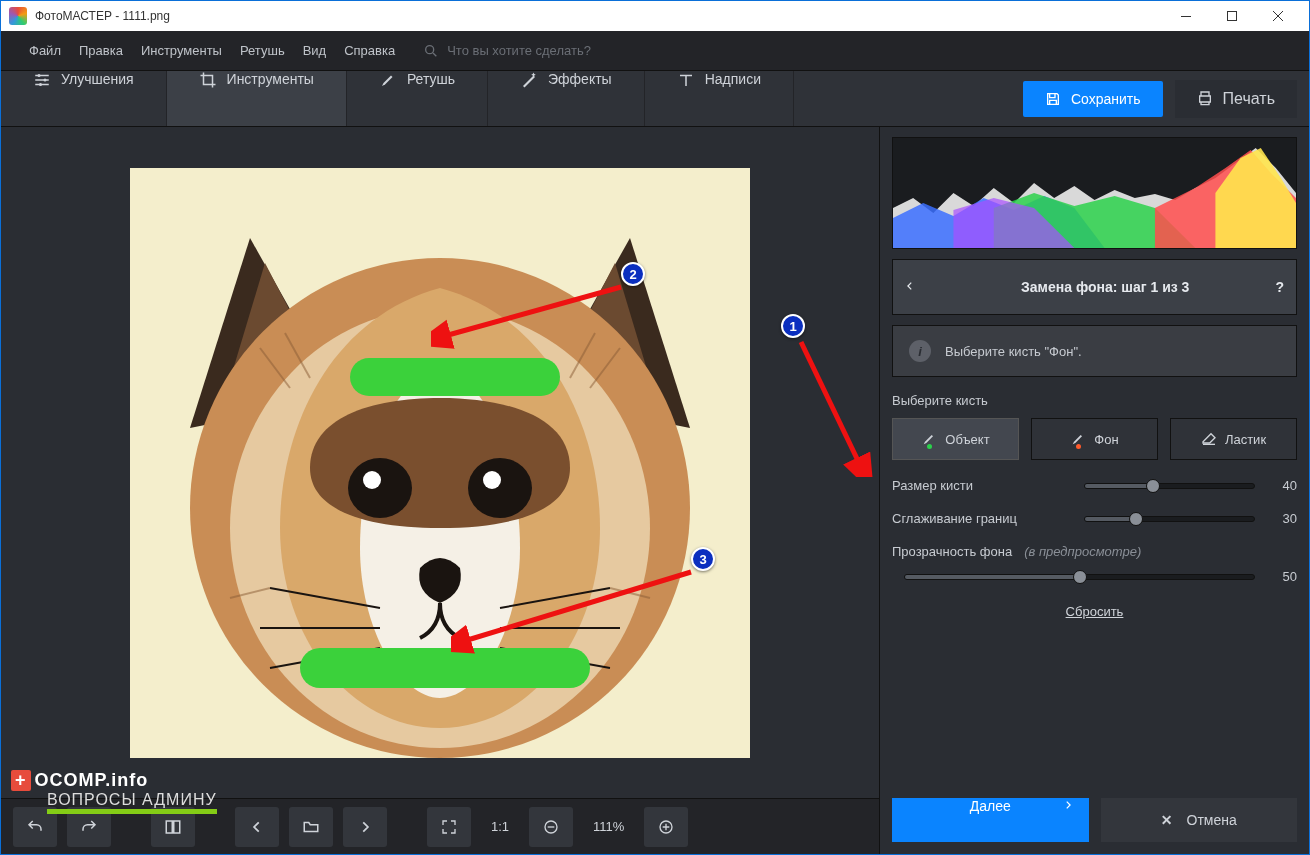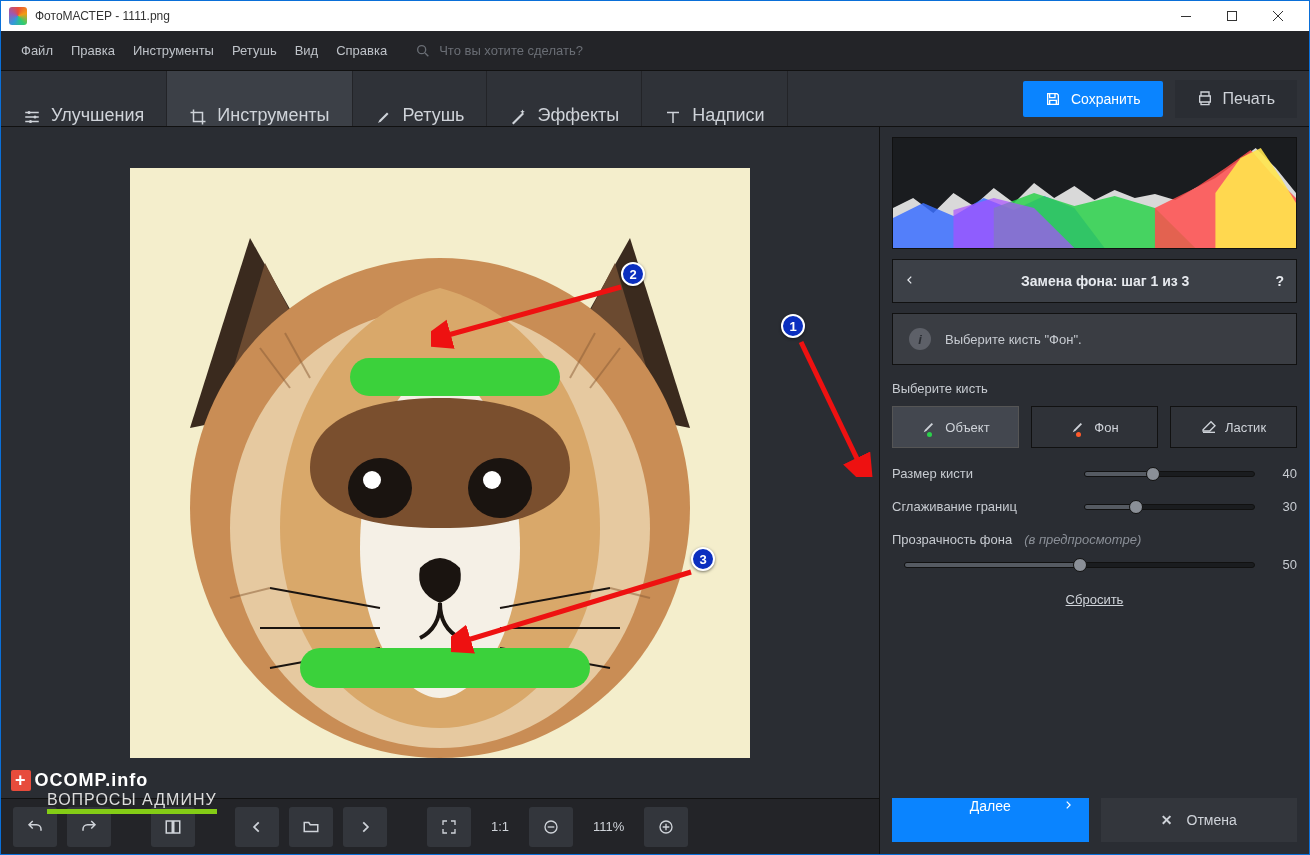--- a/index.html
+++ b/index.html
@@ -2,43 +2,43 @@
 <html><head>
 <meta charset="utf-8">
 <style>
 * { box-sizing: border-box; margin: 0; padding: 0; font-family: "Segoe UI", Arial, sans-serif; }
 body { background: #fff; width: 1310px; height: 855px; overflow: hidden; }
 .window { border: 1px solid #0a6fd8; width: 1310px; height: 855px; display: flex; flex-direction: column; background: #f9a8d4; }
 .titlebar { height: 30px; background: #fff; display: flex; align-items: center; padding: 0 8px; color: #333; font-size: 12px; }
 .titlebar .logo { width: 18px; height: 18px; margin-right: 8px; background: conic-gradient(#e74c3c, #f39c12, #2ecc71, #3498db, #9b59b6, #e74c3c); border-radius: 3px; }
 .titlebar .spacer { flex: 1; }
 .titlebar .win-btn { width: 46px; height: 30px; display: flex; align-items: center; justify-content: center; color: #333; cursor: pointer; }
-.menubar { height: 40px; background: #232428; display: flex; align-items: center; padding: 0 20px; gap: 18px; color: #bfc3c9; font-size: 13px; border-bottom: 1px solid #111; }
+.menubar { height: 40px; background: #232428; display: flex; align-items: center; padding: 0 28px; gap: 18px; color: #bfc3c9; font-size: 13px; border-bottom: 1px solid #111; }
 .menubar .menu-item { cursor: pointer; }
 .menubar .search { display: flex; align-items: center; gap: 8px; color: #6a6e75; margin-left: 10px; }
 .menubar .search svg { width: 16px; height: 16px; }
 .tabbar { height: 56px; background: #2f3238; display: flex; align-items: stretch; border-bottom: 1px solid #111; }
-.tabbar .tab { display: flex; align-items: flex-end; gap: 10px; padding: 0 22px; color: #cfd3d9; font-size: 18px; cursor: pointer; border-right: 1px solid #232428; }
+.tabbar .tab { display: flex; align-items: flex-start; gap: 10px; padding: 0 32px; color: #cfd3d9; font-size: 14px; cursor: pointer; border-right: 1px solid #232428; }
 .tabbar .tab.active { background: #3c4047; }
 .tabbar .tab svg { width: 18px; height: 18px; }
 .tabbar .right-actions { margin-left: auto; display: flex; align-items: center; padding-right: 12px; gap: 12px; }
 .btn-primary { background: #0a84ff; color: #fff; display: flex; align-items: center; gap: 10px; padding: 10px 22px; border-radius: 2px; font-size: 14px; cursor: pointer; }
 .btn-dark { background: #2a2d33; color: #cfd3d9; display: flex; align-items: flex-start; gap: 10px; padding: 10px 22px; font-size: 16px; cursor: pointer; }
 .main { flex: 1; display: flex; background: #2a2d33; overflow: hidden; }
 .canvas-area { flex: 1; position: relative; display: flex; flex-direction: column; }
 .canvas-holder { flex: 1; display: flex; align-items: center; justify-content: center; padding: 20px; }
 .canvas { width: 620px; height: 590px; background: #f4eecc; position: relative; overflow: hidden; }
 .dog { position: absolute; inset: 0; }
 .green-stroke { position: absolute; background: #3bd13b; border-radius: 20px; }
 .bottom-toolbar { height: 56px; background: #232428; display: flex; align-items: center; gap: 10px; padding: 0 12px; border-top: 1px solid #111; }
 .tbtn { width: 44px; height: 40px; background: #33363c; border-radius: 3px; display: flex; align-items: center; justify-content: center; color: #cfd3d9; cursor: pointer; }
 .zoom-text { color: #cfd3d9; font-size: 13px; padding: 0 10px; }
 .side { width: 430px; background: #2a2d33; border-left: 1px solid #111; display: flex; flex-direction: column; padding: 10px 12px 12px 12px; gap: 10px; overflow: hidden; }
 .histogram { height: 112px; background: #1a1c1f; border: 1px solid #111; position: relative; }
-.panel-title { background: #3c4047; border: 1px solid #111; height: 44px; display: flex; align-items: center; padding: 0 12px; color: #e6e9ee; font-size: 14px; font-weight: 600; }
+.panel-title { background: #3c4047; border: 1px solid #111; height: 56px; display: flex; align-items: center; padding: 0 12px; color: #e6e9ee; font-size: 14px; font-weight: 600; }
 .panel-title .back { margin-right: 20px; cursor: pointer; }
 .panel-title .help { margin-left: auto; cursor: pointer; }
 .hint { background: #3a3d43; border: 1px solid #111; padding: 14px 16px; display: flex; align-items: center; gap: 14px; color: #c7cbd1; font-size: 13px; }
 .hint .info-ico { width: 22px; height: 22px; border-radius: 50%; background: #5d6068; display: flex; align-items: center; justify-content: center; color: #2a2d33; font-style: italic; font-weight: bold; font-size: 13px; }
 .section-label { color: #c7cbd1; font-size: 13px; margin-top: 6px; }
 .brush-row { display: flex; gap: 12px; }
 .brush-btn { flex: 1; height: 42px; background: #2f3238; border: 1px solid #111; display: flex; align-items: center; justify-content: center; gap: 8px; color: #cfd3d9; font-size: 13px; cursor: pointer; }
 .brush-btn.active { background: #43474f; border: 1px solid #555; }
 .brush-ico { width: 16px; height: 16px; position: relative; }
 .dot { position: absolute; width: 5px; height: 5px; border-radius: 50%; bottom: -2px; left: 6px; }

